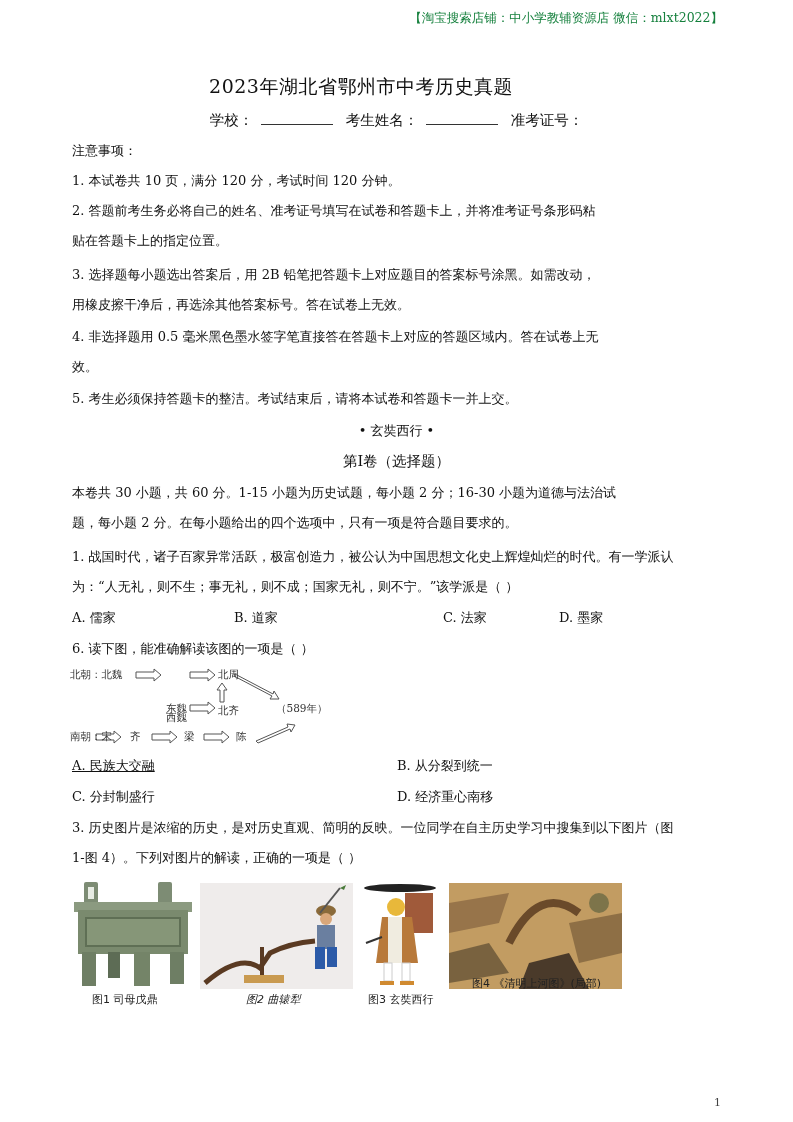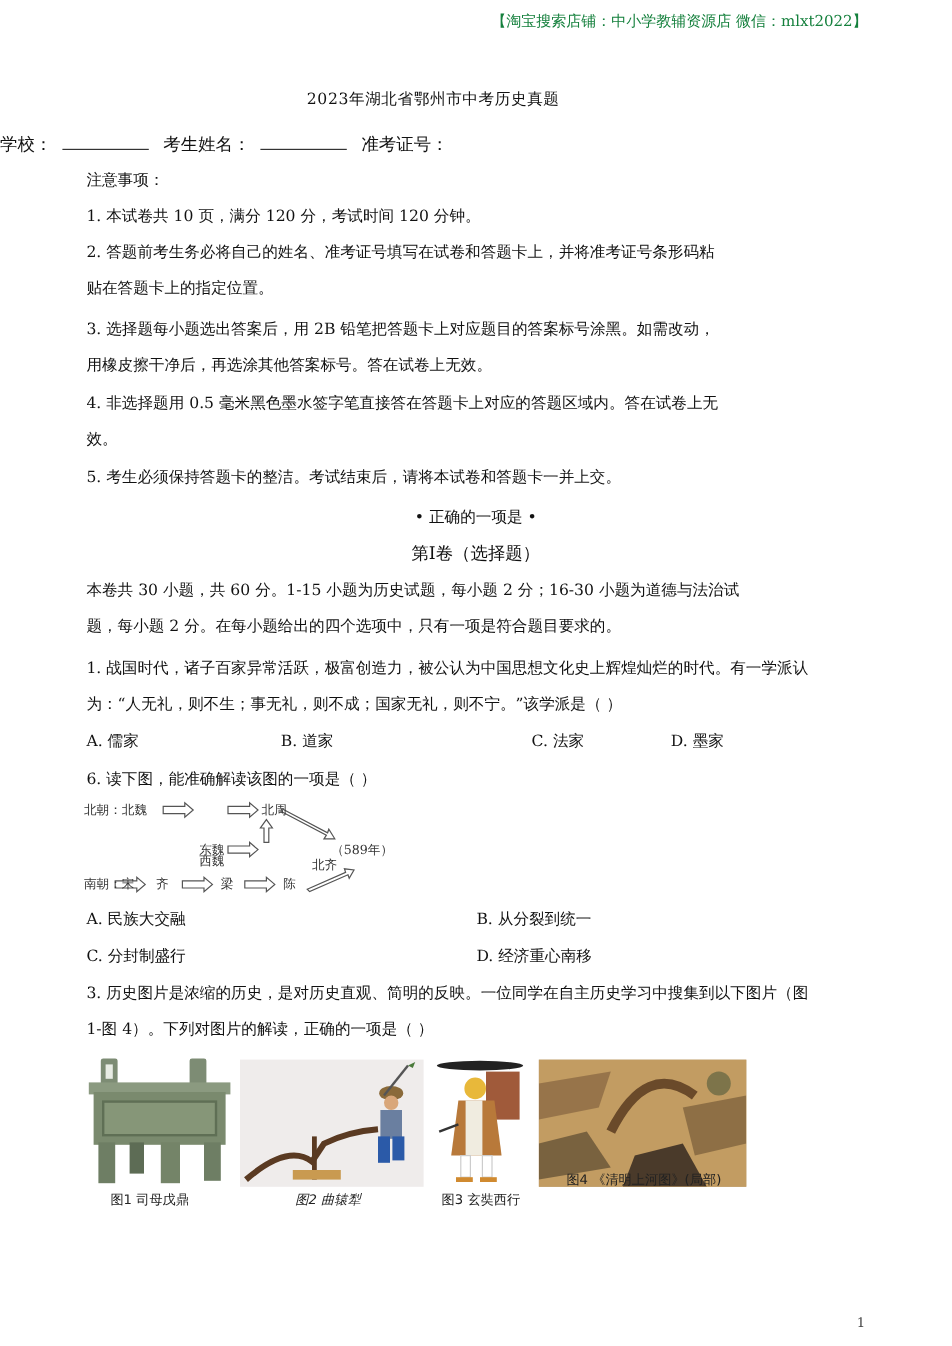--- a/index.html
+++ b/index.html
@@ -1,21 +1,21 @@
 <!DOCTYPE html>
 <html><head>
 <meta charset="utf-8">
 <style>
   html, body { margin:0; padding:0; background:#ffffff; }
   body { width:793px; height:1122px; position:relative; overflow:hidden;
          font-family:"DejaVu Serif","Liberation Serif",serif; color:#111; }
   .abs { position:absolute; white-space:nowrap; }
   .watermark { top:10px; right:70px; font-size:12.5px; color:#15803d; }
-  .title { top:74px; left:0; width:722px; text-align:center; font-size:13px; letter-spacing:0.5px; }
-  .infoline { top:110px; left:0; width:793px; font-size:14.5px; }
+  .title { top:74px; left:0; width:722px; text-align:center; font-size:19px; letter-spacing:0.5px; }
+  .infoline { top:110px; left:0; width:793px; text-align:center; font-size:14.5px; }
   .infoline .blank { display:inline-block; width:72px; border-bottom:1px solid #333; margin:0 8px; height:14px; vertical-align:baseline; }
   .p { left:72px; font-size:13px; line-height:30px; }
   .center { left:0; width:793px; text-align:center; font-size:14.5px; }
   .q { left:72px; font-size:13px; }
   .opt { font-size:13px; }
   .diagram { left:70px; top:662px; width:280px; height:90px; font-size:10.5px; color:#333; }
   .diagram .t { position:absolute; white-space:nowrap; }
   .img { position:absolute; overflow:hidden; }
   .cap { position:absolute; font-family:"DejaVu Sans","Liberation Sans",sans-serif; font-size:11px; color:#222; white-space:nowrap; }
   .pageno { right:72px; top:1096px; font-size:11px; color:#444; }
@@ -36,21 +36,21 @@
 <div class="abs p" style="top:136px;">注意事项：</div>
 <div class="abs p" style="top:166px;">1.  本试卷共 10 页，满分 120 分，考试时间 120 分钟。</div>
 <div class="abs p" style="top:196px;">2.  答题前考生务必将自己的姓名、准考证号填写在试卷和答题卡上，并将准考证号条形码粘</div>
 <div class="abs p" style="top:226px;">贴在答题卡上的指定位置。</div>
 <div class="abs p" style="top:260px;">3.  选择题每小题选出答案后，用 2B 铅笔把答题卡上对应题目的答案标号涂黑。如需改动，</div>
 <div class="abs p" style="top:290px;">用橡皮擦干净后，再选涂其他答案标号。答在试卷上无效。</div>
 <div class="abs p" style="top:322px;">4.  非选择题用 0.5 毫米黑色墨水签字笔直接答在答题卡上对应的答题区域内。答在试卷上无</div>
 <div class="abs p" style="top:352px;">效。</div>
 <div class="abs p" style="top:384px;">5.  考生必须保持答题卡的整洁。考试结束后，请将本试卷和答题卡一并上交。</div>
 
-<div class="abs center" style="top:422px; font-size:13px;">• 正确的一项是 •</div>
+<div class="abs center" style="top:422px; font-size:13px;">• 玄奘西行 •</div>
 <div class="abs center" style="top:452px;">第Ⅰ卷（选择题）</div>
 <div class="abs p" style="top:478px;">本卷共 30 小题，共 60 分。1-15 小题为历史试题，每小题 2 分；16-30 小题为道德与法治试</div>
 <div class="abs p" style="top:508px;">题，每小题 2 分。在每小题给出的四个选项中，只有一项是符合题目要求的。</div>
 
 <div class="abs q" style="top:548px;">1. 战国时代，诸子百家异常活跃，极富创造力，被公认为中国思想文化史上辉煌灿烂的时代。有一学派认</div>
 <div class="abs q" style="top:578px;">为：“人无礼，则不生；事无礼，则不成；国家无礼，则不宁。”该学派是（      ）</div>
 <div class="abs opt" style="top:609px; left:72px;">A. 儒家</div>
 <div class="abs opt" style="top:609px; left:234px;">B. 道家</div>
 <div class="abs opt" style="top:609px; left:397px;margin-left:46px;">C. 法家</div>
 <div class="abs opt" style="top:609px; left:559px;">D. 墨家</div>
@@ -73,29 +73,29 @@
       <path d="M134 72 h18 v-3 l7 6 l-7 6 v-3 h-18 z"></path>
 
       <path d="M165 12 l38 20 l1 -3 l5 8 l-9 0 l2 -3 l-38 -20 z"></path>
       <path d="M186 79 l32 -14 l-1 -3 l8 1 l-4 7 l-1 -3 l-32 14 z"></path>
     </g>
   </svg>
   <span class="t" style="left:0; top:6px;">北朝：北魏</span>
   <span class="t" style="left:96px; top:6px;margin-top:43px;">西魏</span>
   <span class="t" style="left:148px; top:6px;">北周</span>
   <span class="t" style="left:96px; top:40px;">东魏</span>
-  <span class="t" style="left:148px; top:52px;margin-left:42px;">北齐</span>
+  <span class="t" style="left:148px; top:42px;">北齐</span>
   <span class="t" style="left:206px; top:40px;">（589年）</span>
   <span class="t" style="left:0; top:68px;">南朝：宋</span>
   <span class="t" style="left:60px; top:68px;">齐</span>
   <span class="t" style="left:114px; top:68px;">梁</span>
   <span class="t" style="left:166px; top:68px;">陈</span>
 </div>
 
-<div class="abs opt" style="top:757px; left:72px;">A. 民族大交融</div>
+<div class="abs opt" style="top:757px; left:72px;text-decoration:underline;">A. 民族大交融</div>
 <div class="abs opt" style="top:757px; left:397px;">B. 从分裂到统一</div>
 <div class="abs opt" style="top:788px; left:72px;">C. 分封制盛行</div>
 <div class="abs opt" style="top:788px; left:397px;">D. 经济重心南移</div>
 
 <div class="abs q" style="top:819px;">3. 历史图片是浓缩的历史，是对历史直观、简明的反映。一位同学在自主历史学习中搜集到以下图片（图</div>
 <div class="abs q" style="top:849px;">1-图 4）。下列对图片的解读，正确的一项是（      ）</div>
 
 <div class="img" style="left:72px; top:880px; width:122px; height:108px;">
   <svg width="122" height="108" viewBox="0 0 122 108">
     <rect x="12" y="2" width="14" height="22" rx="2" fill="#7d8c74"></rect>

